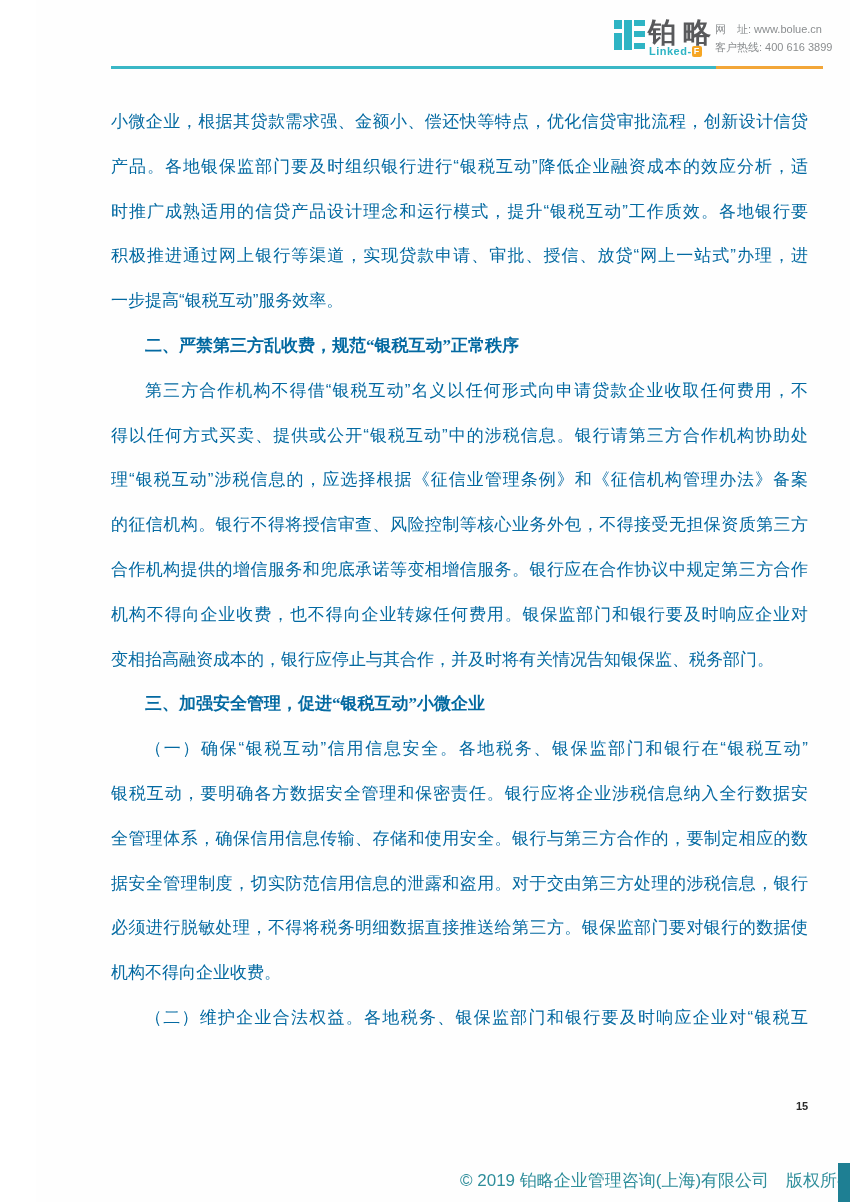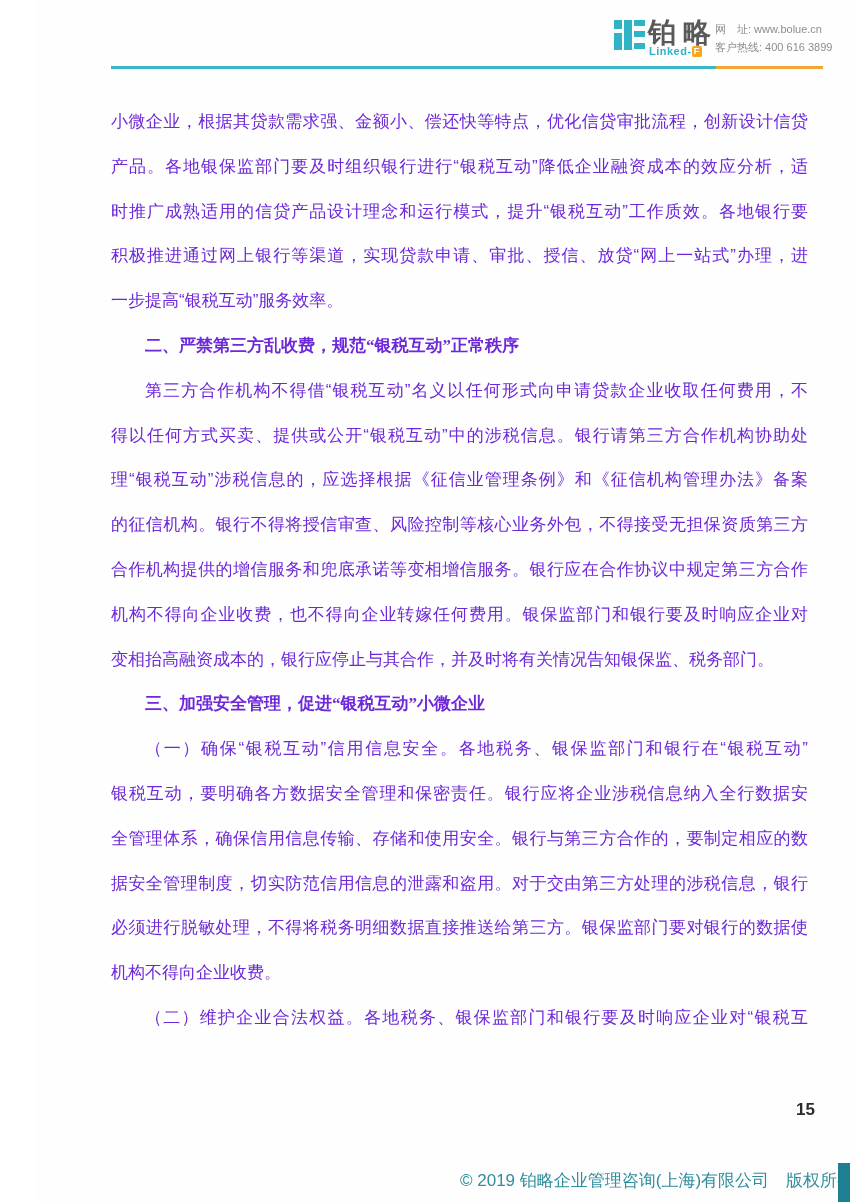--- a/index.html
+++ b/index.html
@@ -29,41 +29,41 @@
   }
   .contact{position:absolute;left:679px;top:20px;width:160px;
     font-size:11px;color:#8a8d8f;line-height:18px;white-space:nowrap;}
   .header-rule{position:absolute;left:75px;top:66px;width:712px;height:3px;font-size:0;}
   .header-rule .seg-teal{display:inline-block;width:605px;height:3px;background:#3ab7c6;}
   .header-rule .seg-orange{display:inline-block;width:107px;height:3px;background:#f2a638;}
 
   
   .doc-body{
     position:absolute;left:75px;top:100px;width:697px;
-    color:#6d28d9;
+    color:#0369a1;
   }
   .line{
     height:44.8px;line-height:44.8px;
     font-size:17px;
     text-align:left;
     white-space:nowrap;
     overflow:visible;
   }
   .line.justify{
     white-space:normal;
     text-align:justify;
     text-align-last:justify;
     text-justify:inter-character;
   }
   .line.heading{font-weight:bold;font-family:Liberation Serif, serif;}
 
   
   .page-number{
     position:absolute;left:760px;top:1100px;
-    font-size:17px;font-weight:600;color:#2b2b2b;
+    font-size:11px;font-weight:600;color:#2b2b2b;
   }
   .footer-copyright{
     position:absolute;left:424px;top:1169px;
     font-size:17px;color:#2f8e9b;white-space:nowrap;
   }
   .footer-square{
     position:absolute;left:802px;top:1163px;
     width:30px;height:39px;background:#1e7f93;
   }
 </style>

